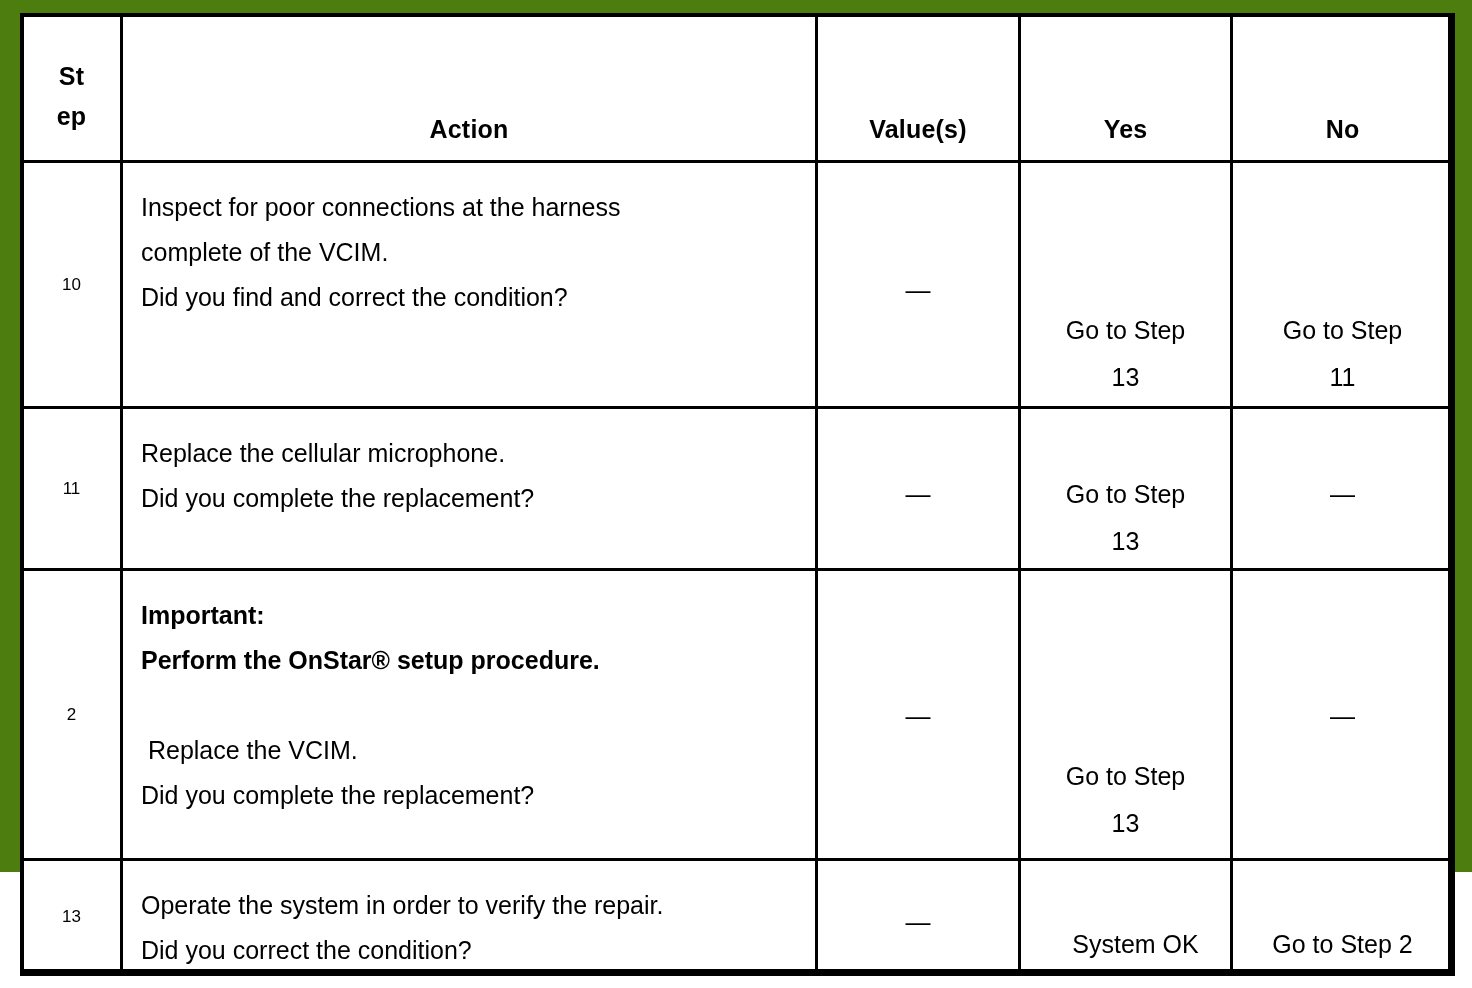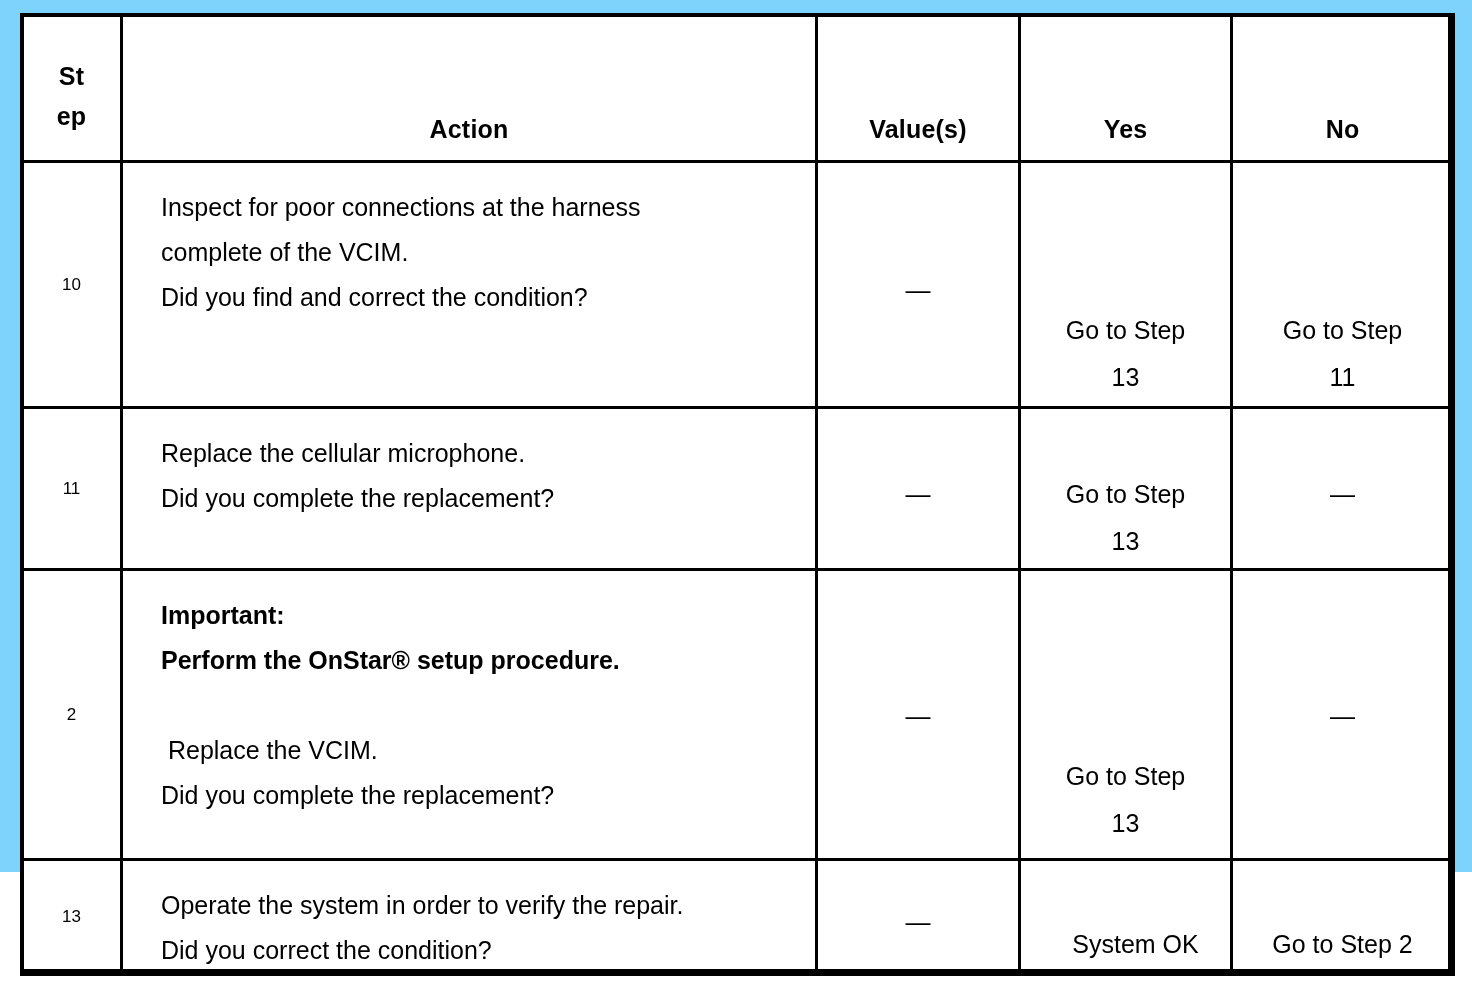--- a/index.html
+++ b/index.html
@@ -13,21 +13,21 @@
     height: 988px;
     font-family: "Liberation Sans", sans-serif;
     color: #000000;
     overflow: hidden;
   }
 
   .sheet {
     position: relative;
     width: 1472px;
     height: 872px;
-    background: #7dd3fc;
+    background: #4d7c0f;
   }
 
   
   .diag-table {
     position: absolute;
     left: 20px;
     top: 13px;
     width: 1432px;
     height: 960px;
     border-collapse: collapse;
@@ -106,21 +106,20 @@
   .action-cell {
     position: relative;
   }
   .action-body {
     padding: 22px 12px 0 18px;
     font-size: 25px;
     line-height: 45px;
   }
   .action-line {
     white-space: pre-wrap;
-    margin-left: 20px;
   }
   .action-line.bold {
     font-weight: bold;
   }
   .action-line.spacer {
     height: 45px;
   }
 
   .mark-cell {
     position: relative;

